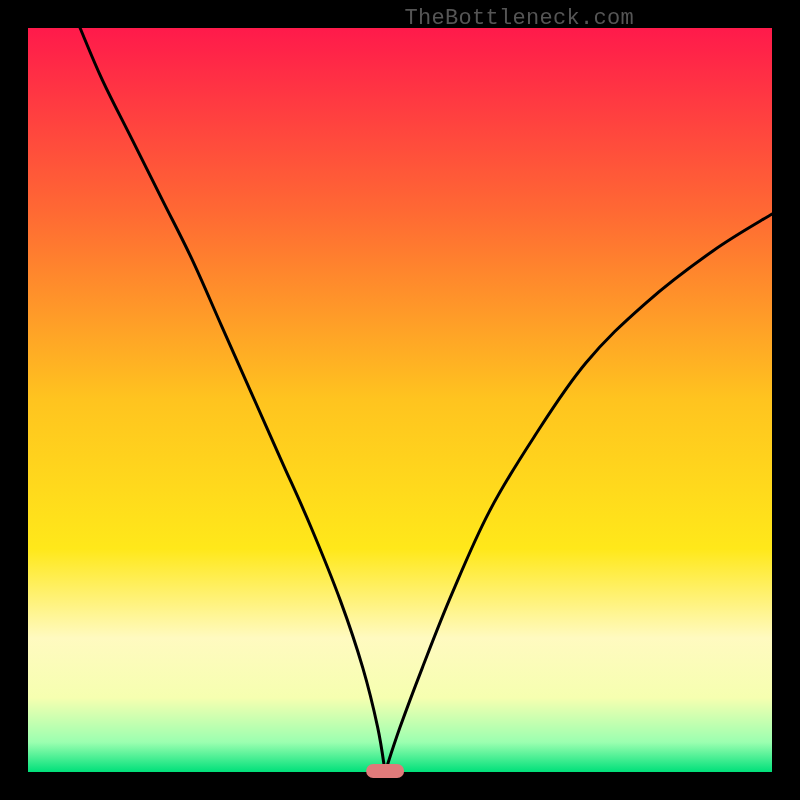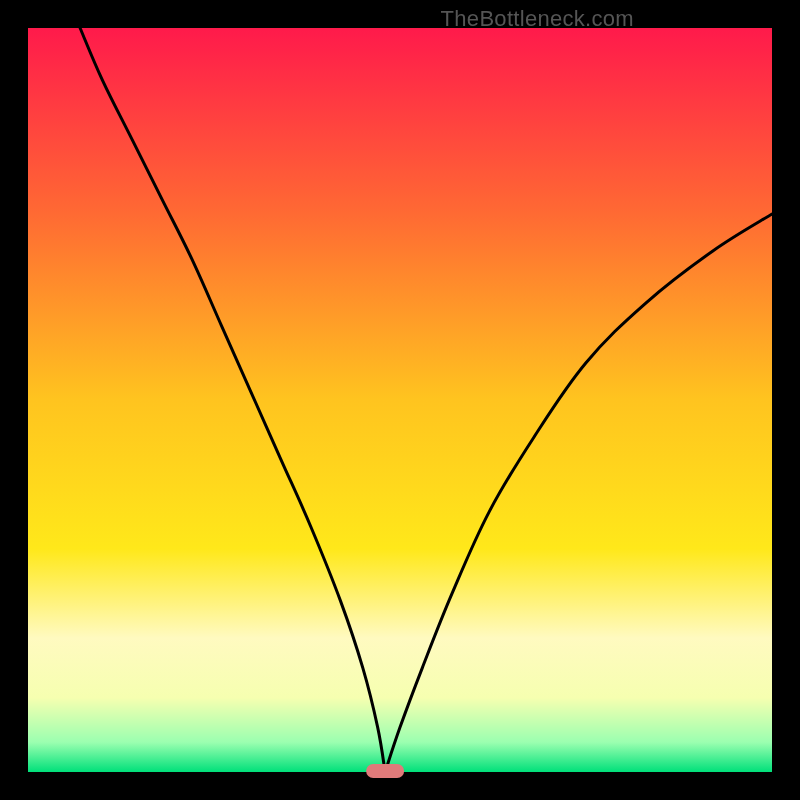--- a/index.html
+++ b/index.html
@@ -8,20 +8,21 @@
     width: 800px;
     height: 800px;
     background: #000;
     font-family: Arial, Helvetica, sans-serif;
     overflow: hidden;
   }
   .container {
     position: relative;
     width: 648px;
     height: 800px;
+    font-family: Liberation Mono, monospace;
   }
   .watermark {
     position: absolute;
     top: 6px;
     right: 14px;
     color: #555;
     font-size: 22px;
     font-weight: 500;
     letter-spacing: 0.3px;
     z-index: 10;

